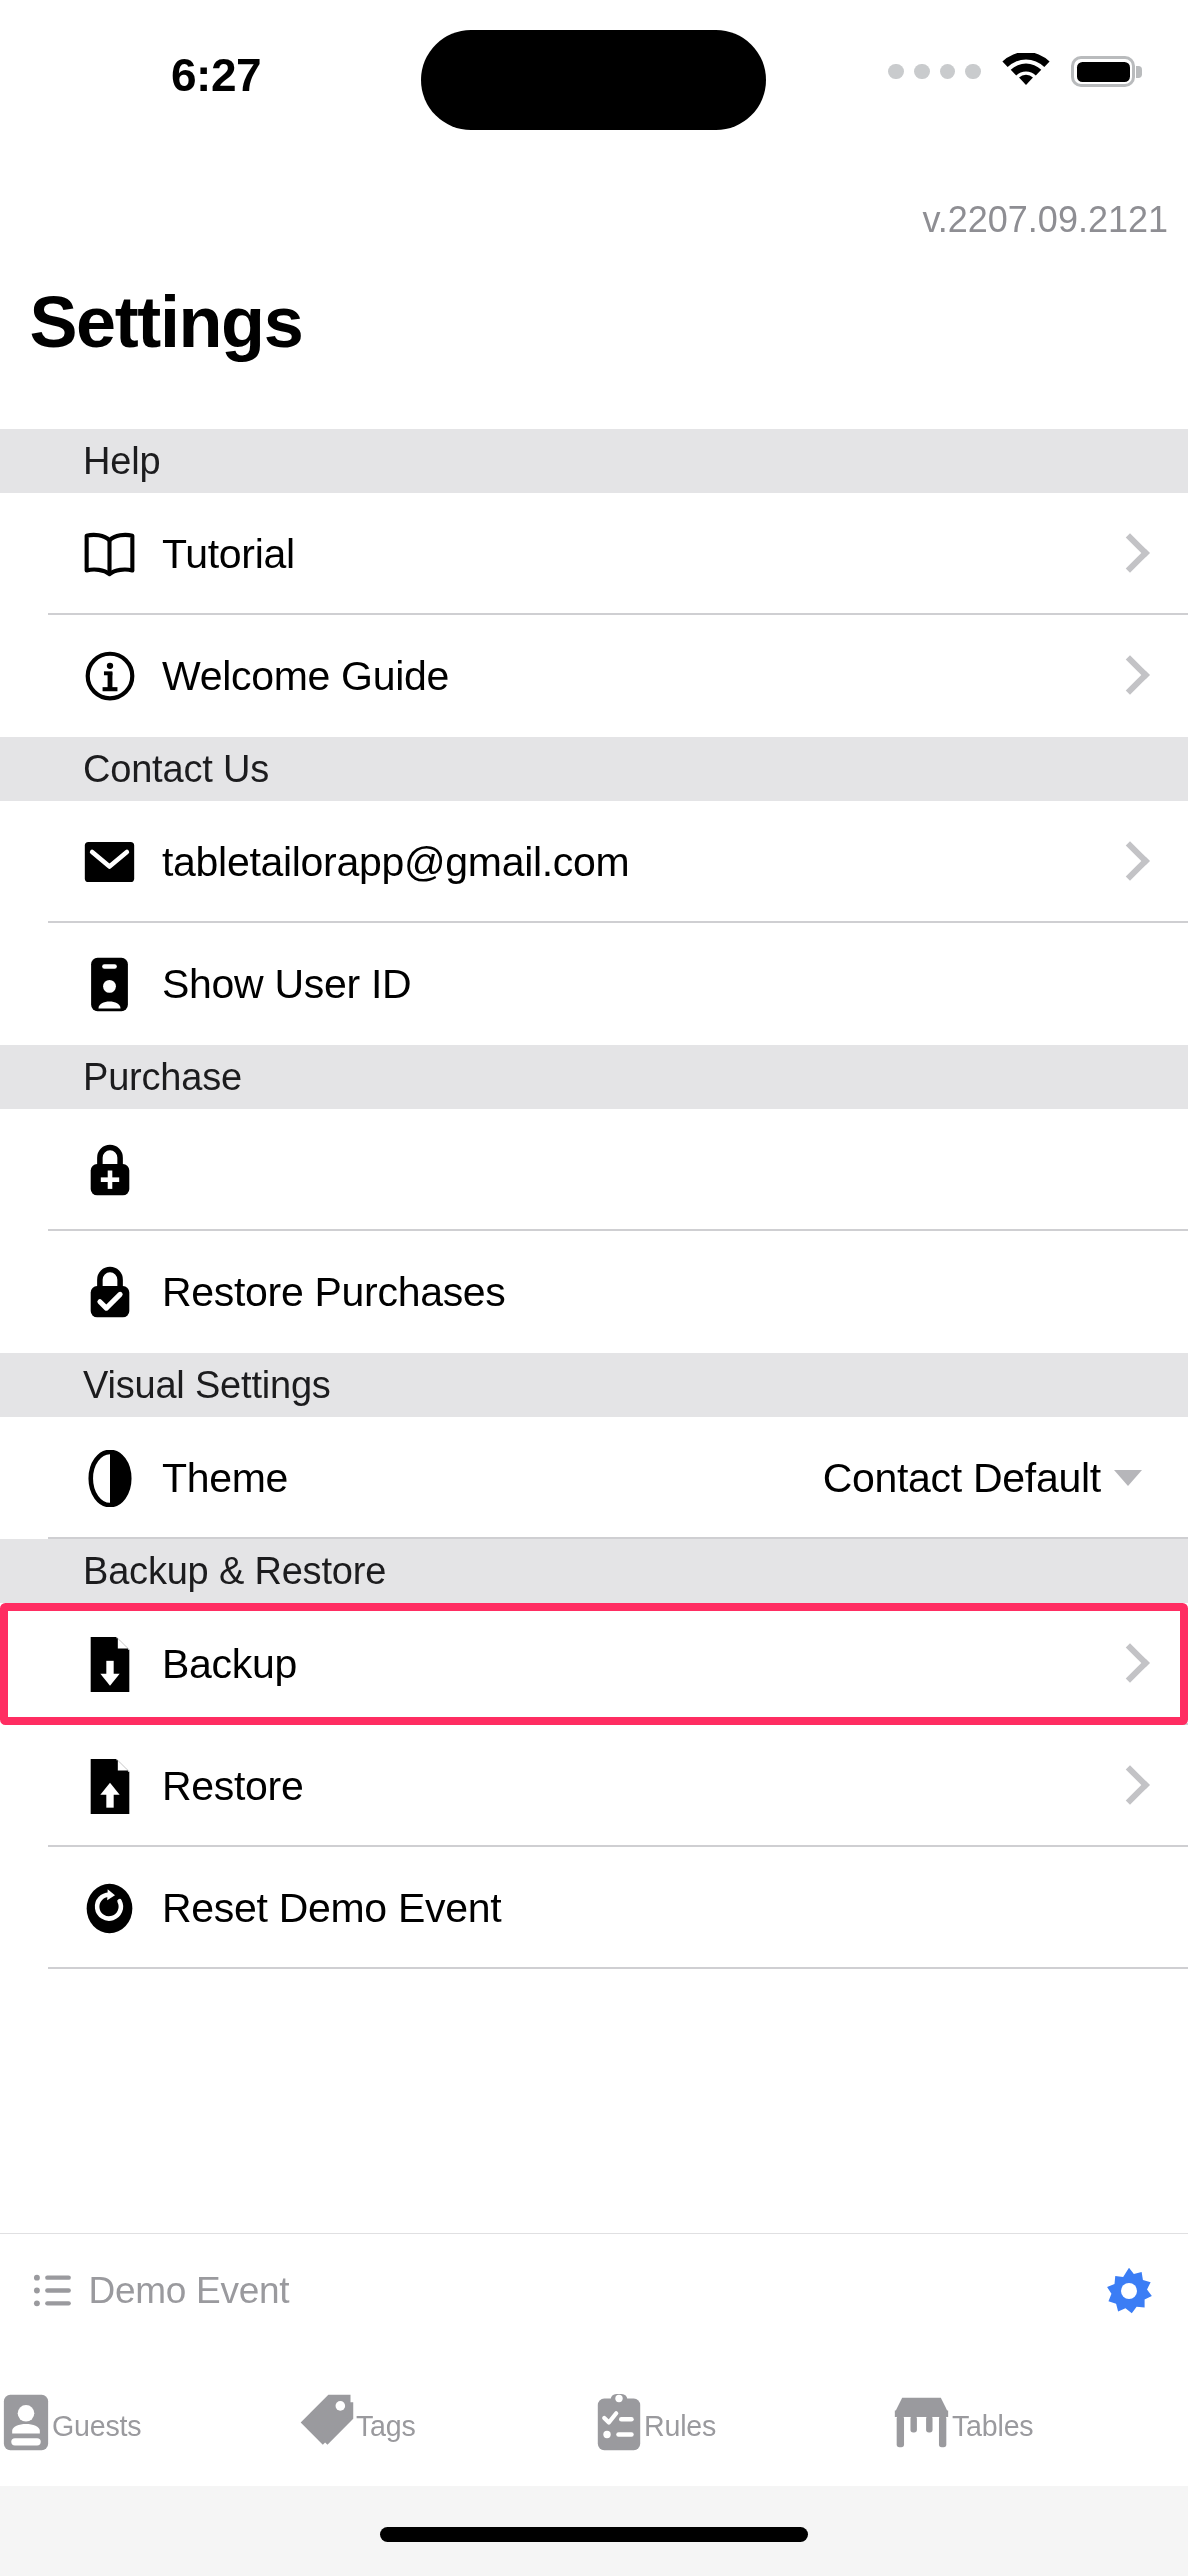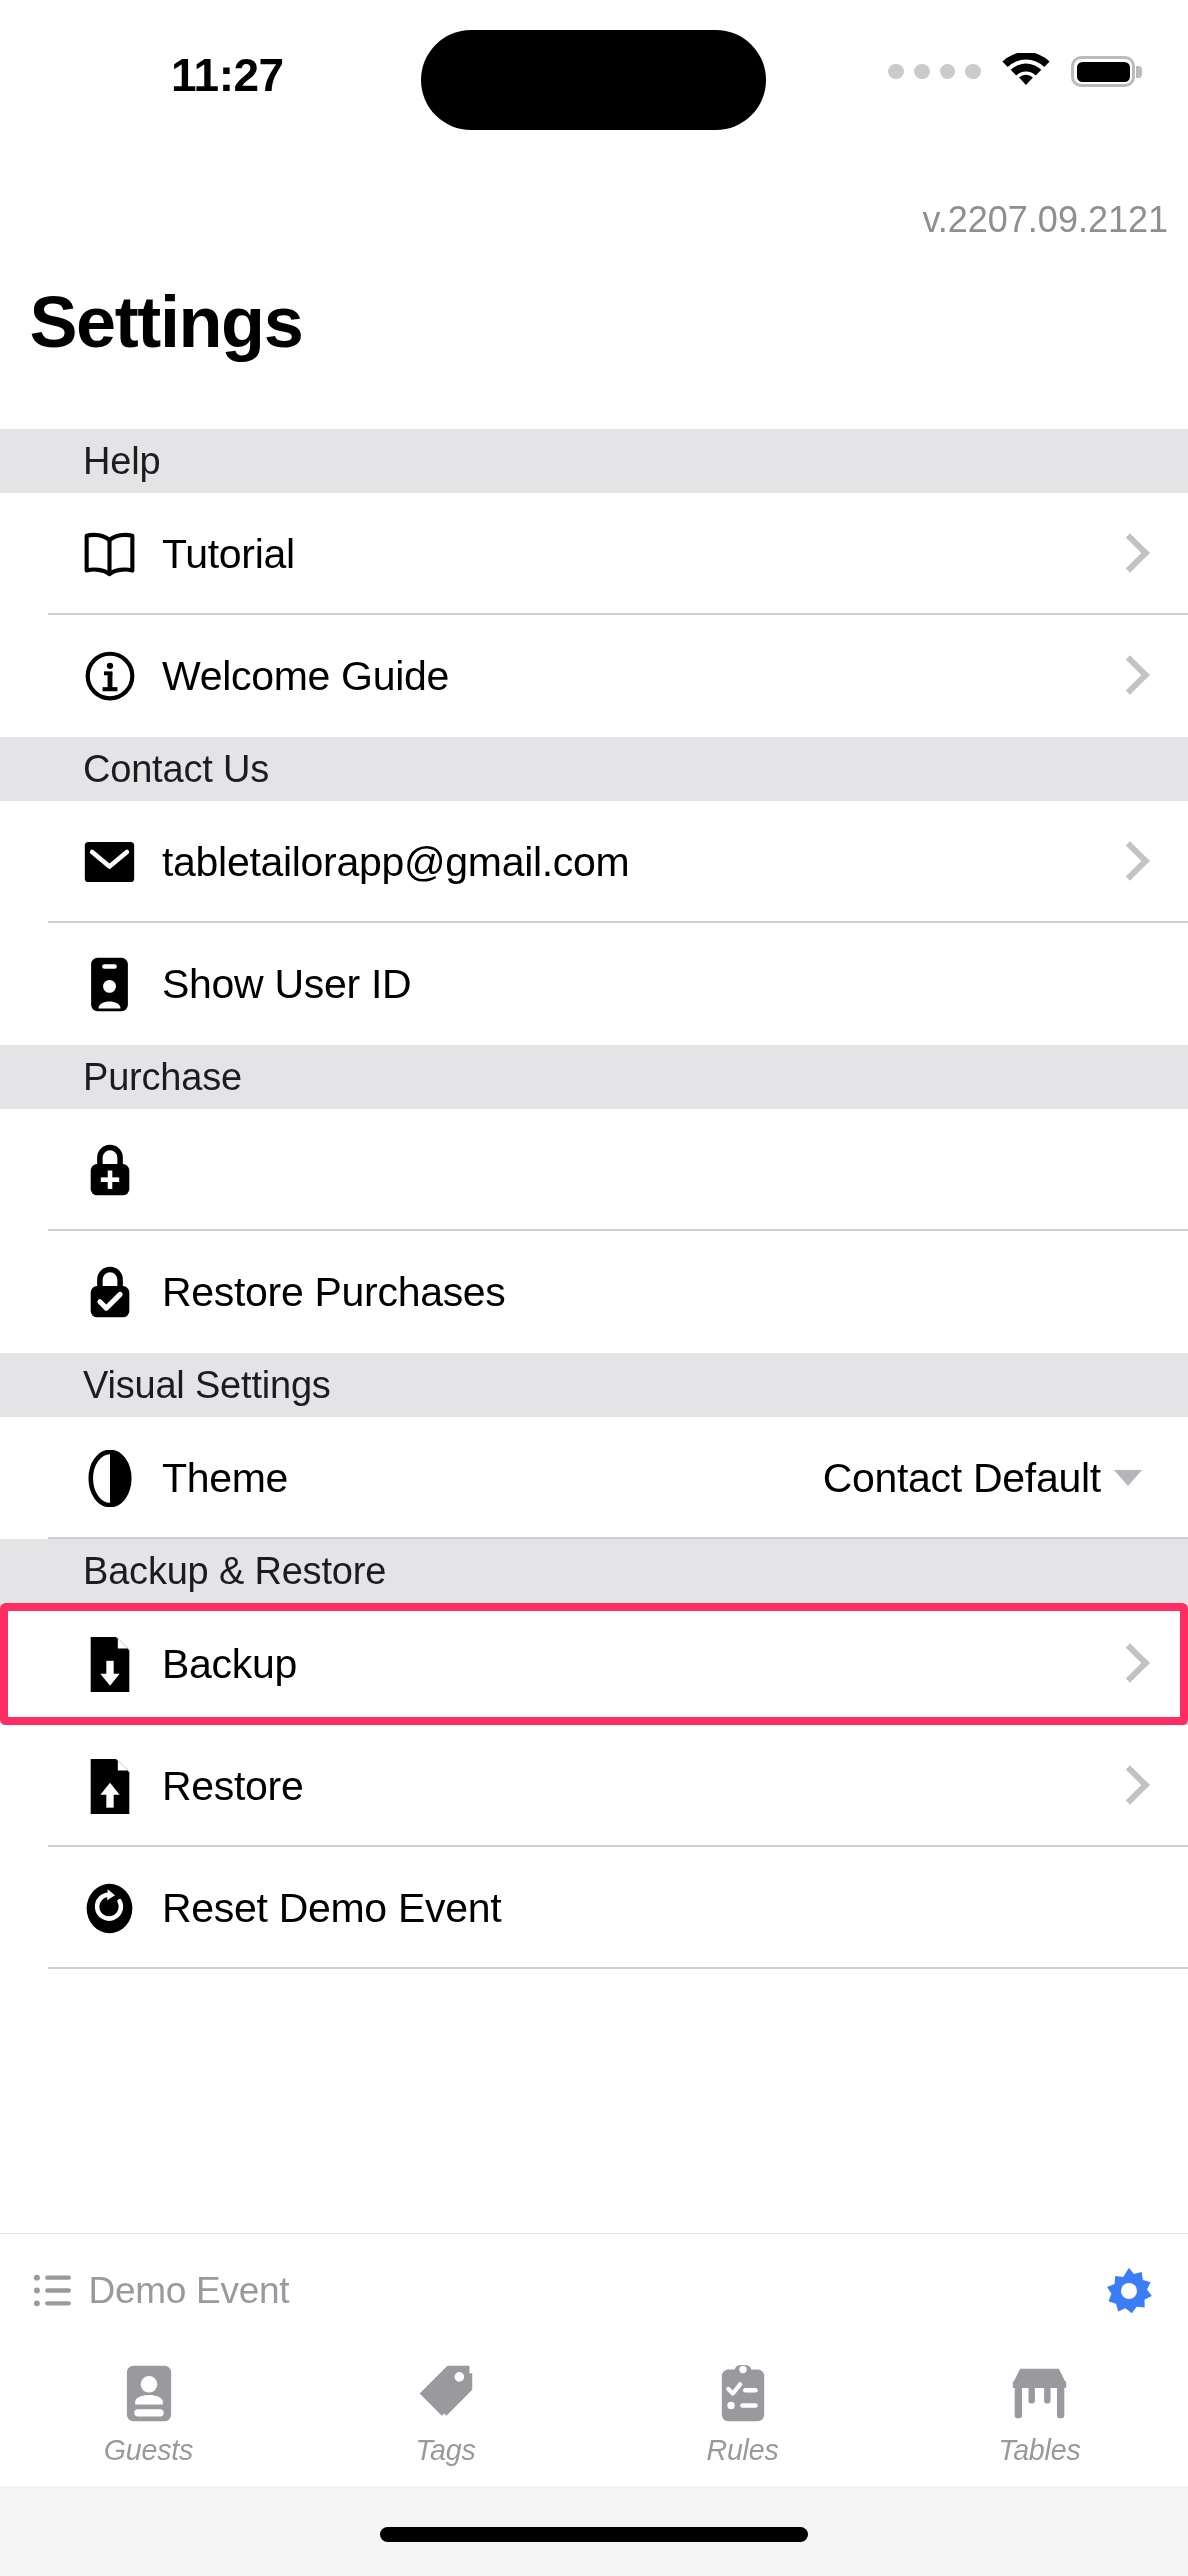--- a/index.html
+++ b/index.html
@@ -130,22 +130,22 @@
   .event-name { font-size:37px; color:#9a9a9e; letter-spacing:-0.3px; }
   .event-spacer { flex:1 1 auto; }
 
   
   .tabbar {
     position:absolute; left:0; top:2348px; width:1188px; height:138px;
     background:#ffffff;
     display:flex;
   }
   .tab {
-    flex:1 1 0; display:flex; flex-direction:column;
-    align-items:center; justify-content:flex-start; padding-top:11px;font-style:italic;
+    flex:1 1 0; display:flex; flex-direction:row;
+    align-items:center; justify-content:flex-start; padding-top:11px;
   }
   .tab-ic { height:68px; display:flex; align-items:center; justify-content:center; }
   .tab-label {
     margin-top:7.4px; font-size:28.6px; color:#9a9a9e; letter-spacing:-0.2px;
   }
 
   
   .home-area {
     position:absolute; left:0; top:2486px; width:1188px; height:90px;
     background:#f5f5f5;
@@ -154,21 +154,21 @@
     position:absolute; left:50%; transform:translateX(-50%); top:41px;
     width:428px; height:14.7px; border-radius:9.2px; background:#000;
   }
 </style>
 </head>
 <body>
 
 <div class="phone">
 
   <div class="statusbar">
-    <div class="sb-time">11:27</div>
+    <div class="sb-time">6:27</div>
     <div class="dynamic-island"></div>
     <div class="sb-right">
       <div class="cell-dots">
         <i></i>
           <i></i>
           <i></i>
           <i></i>
       </div>
       <svg class="wifi-ic" width="50" height="37" viewBox="0 0 54 40">
         <path d="M27 34.5 L19.5 26.5 A10.6 10.6 0 0 1 34.5 26.5 Z" fill="#000"></path>

